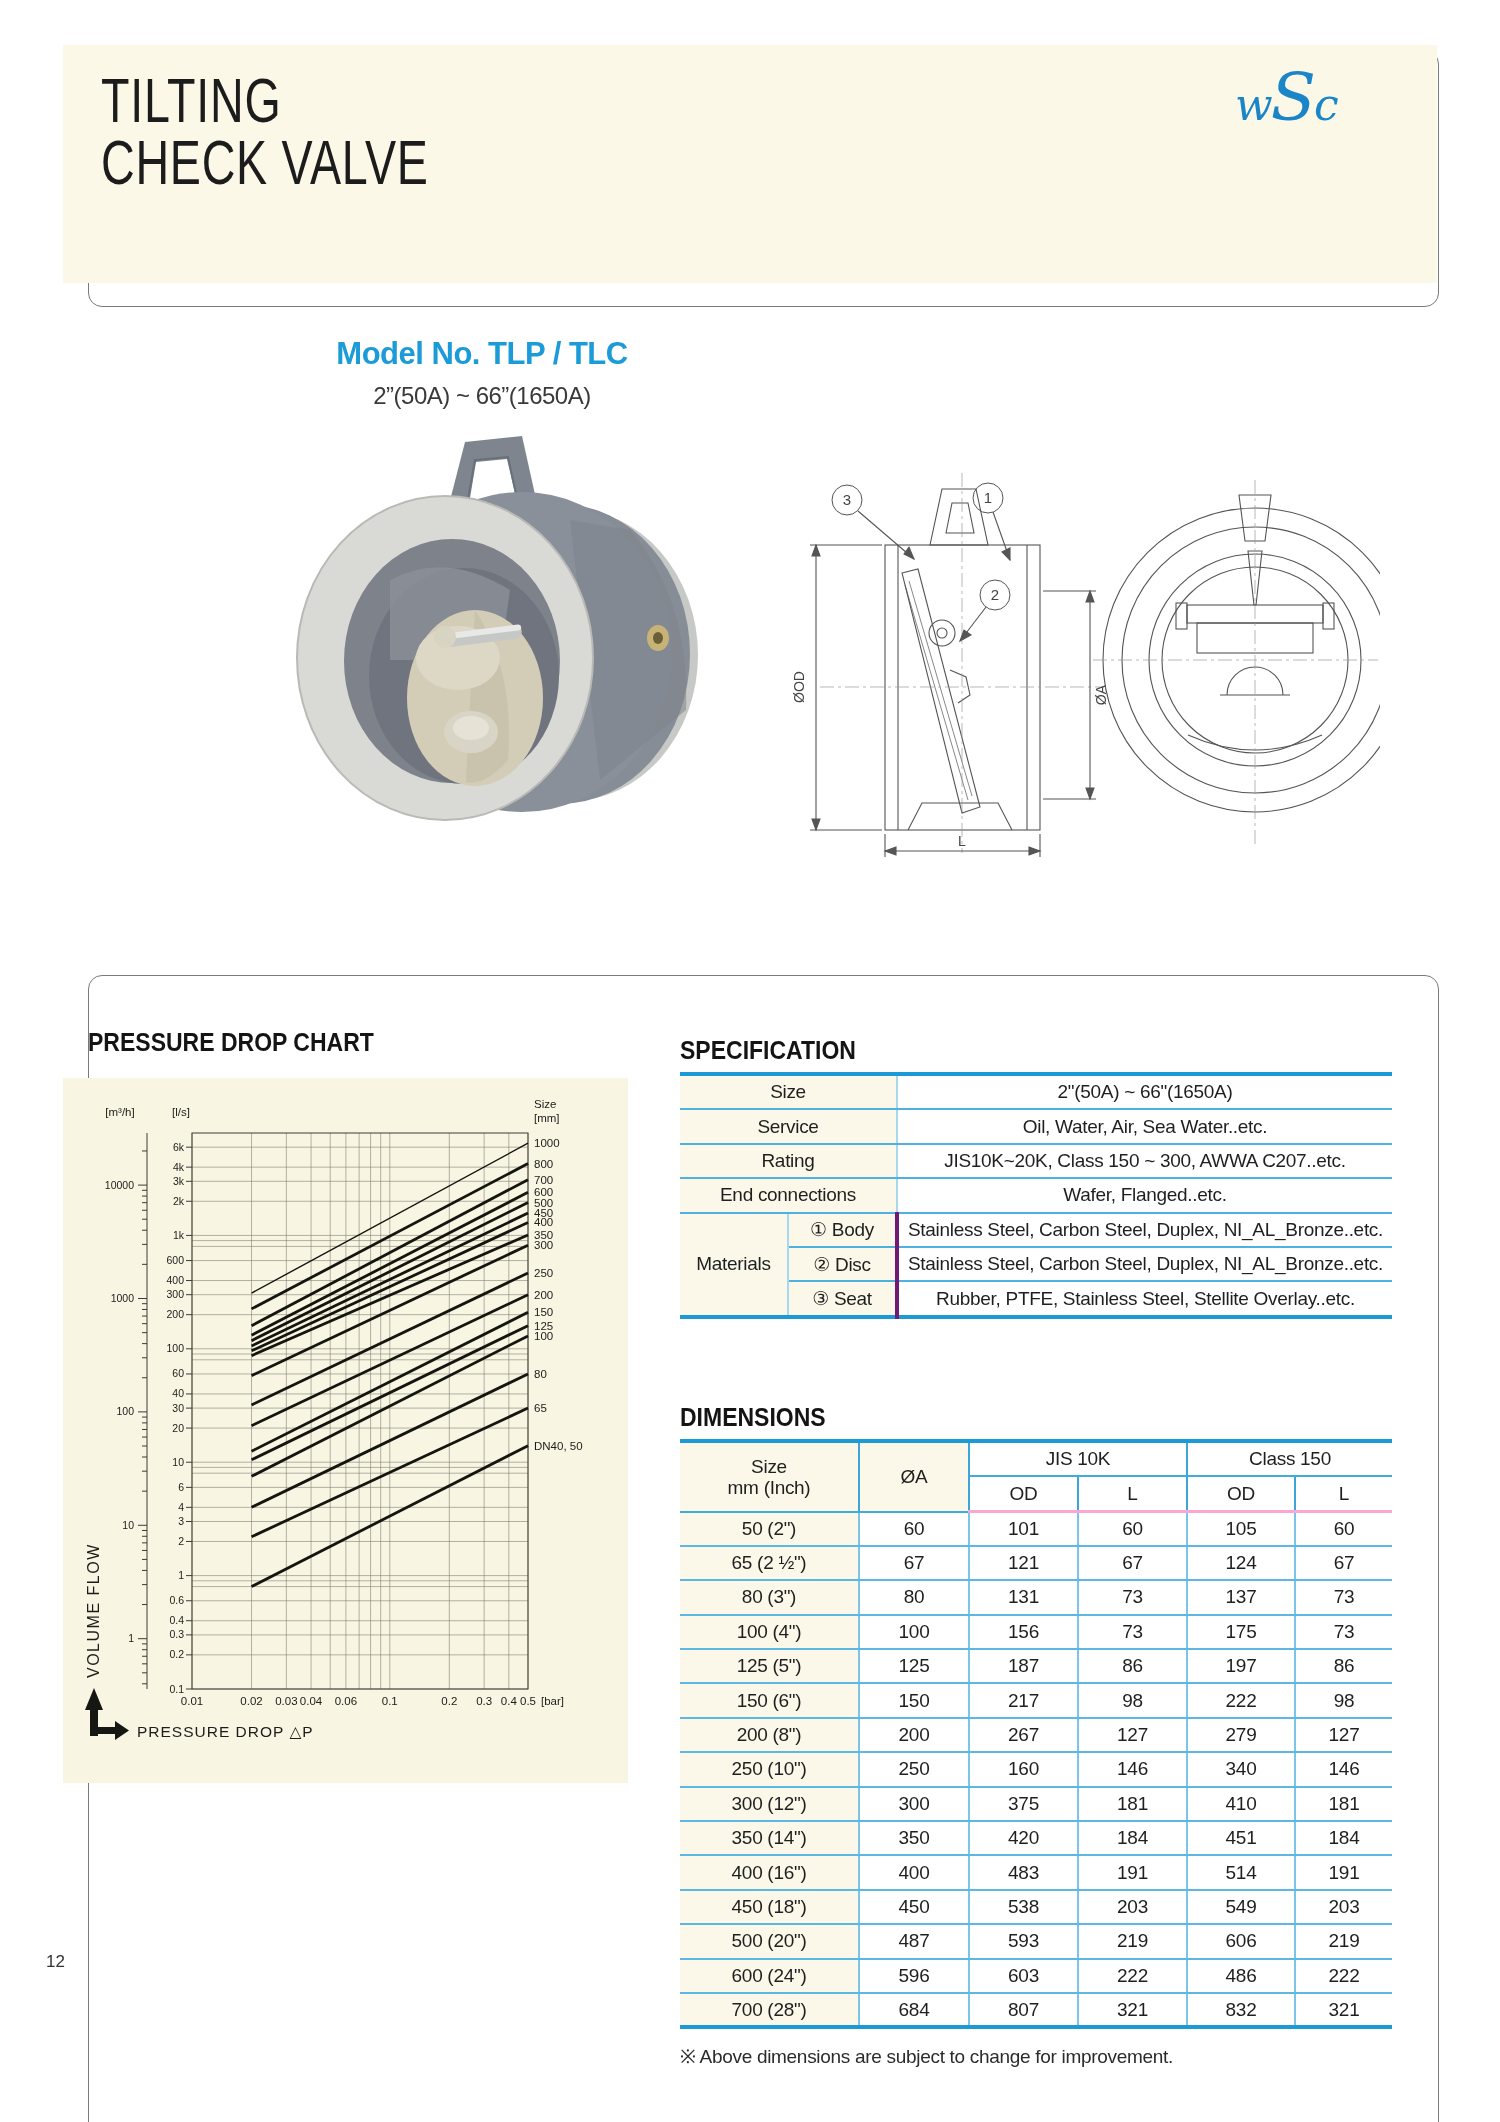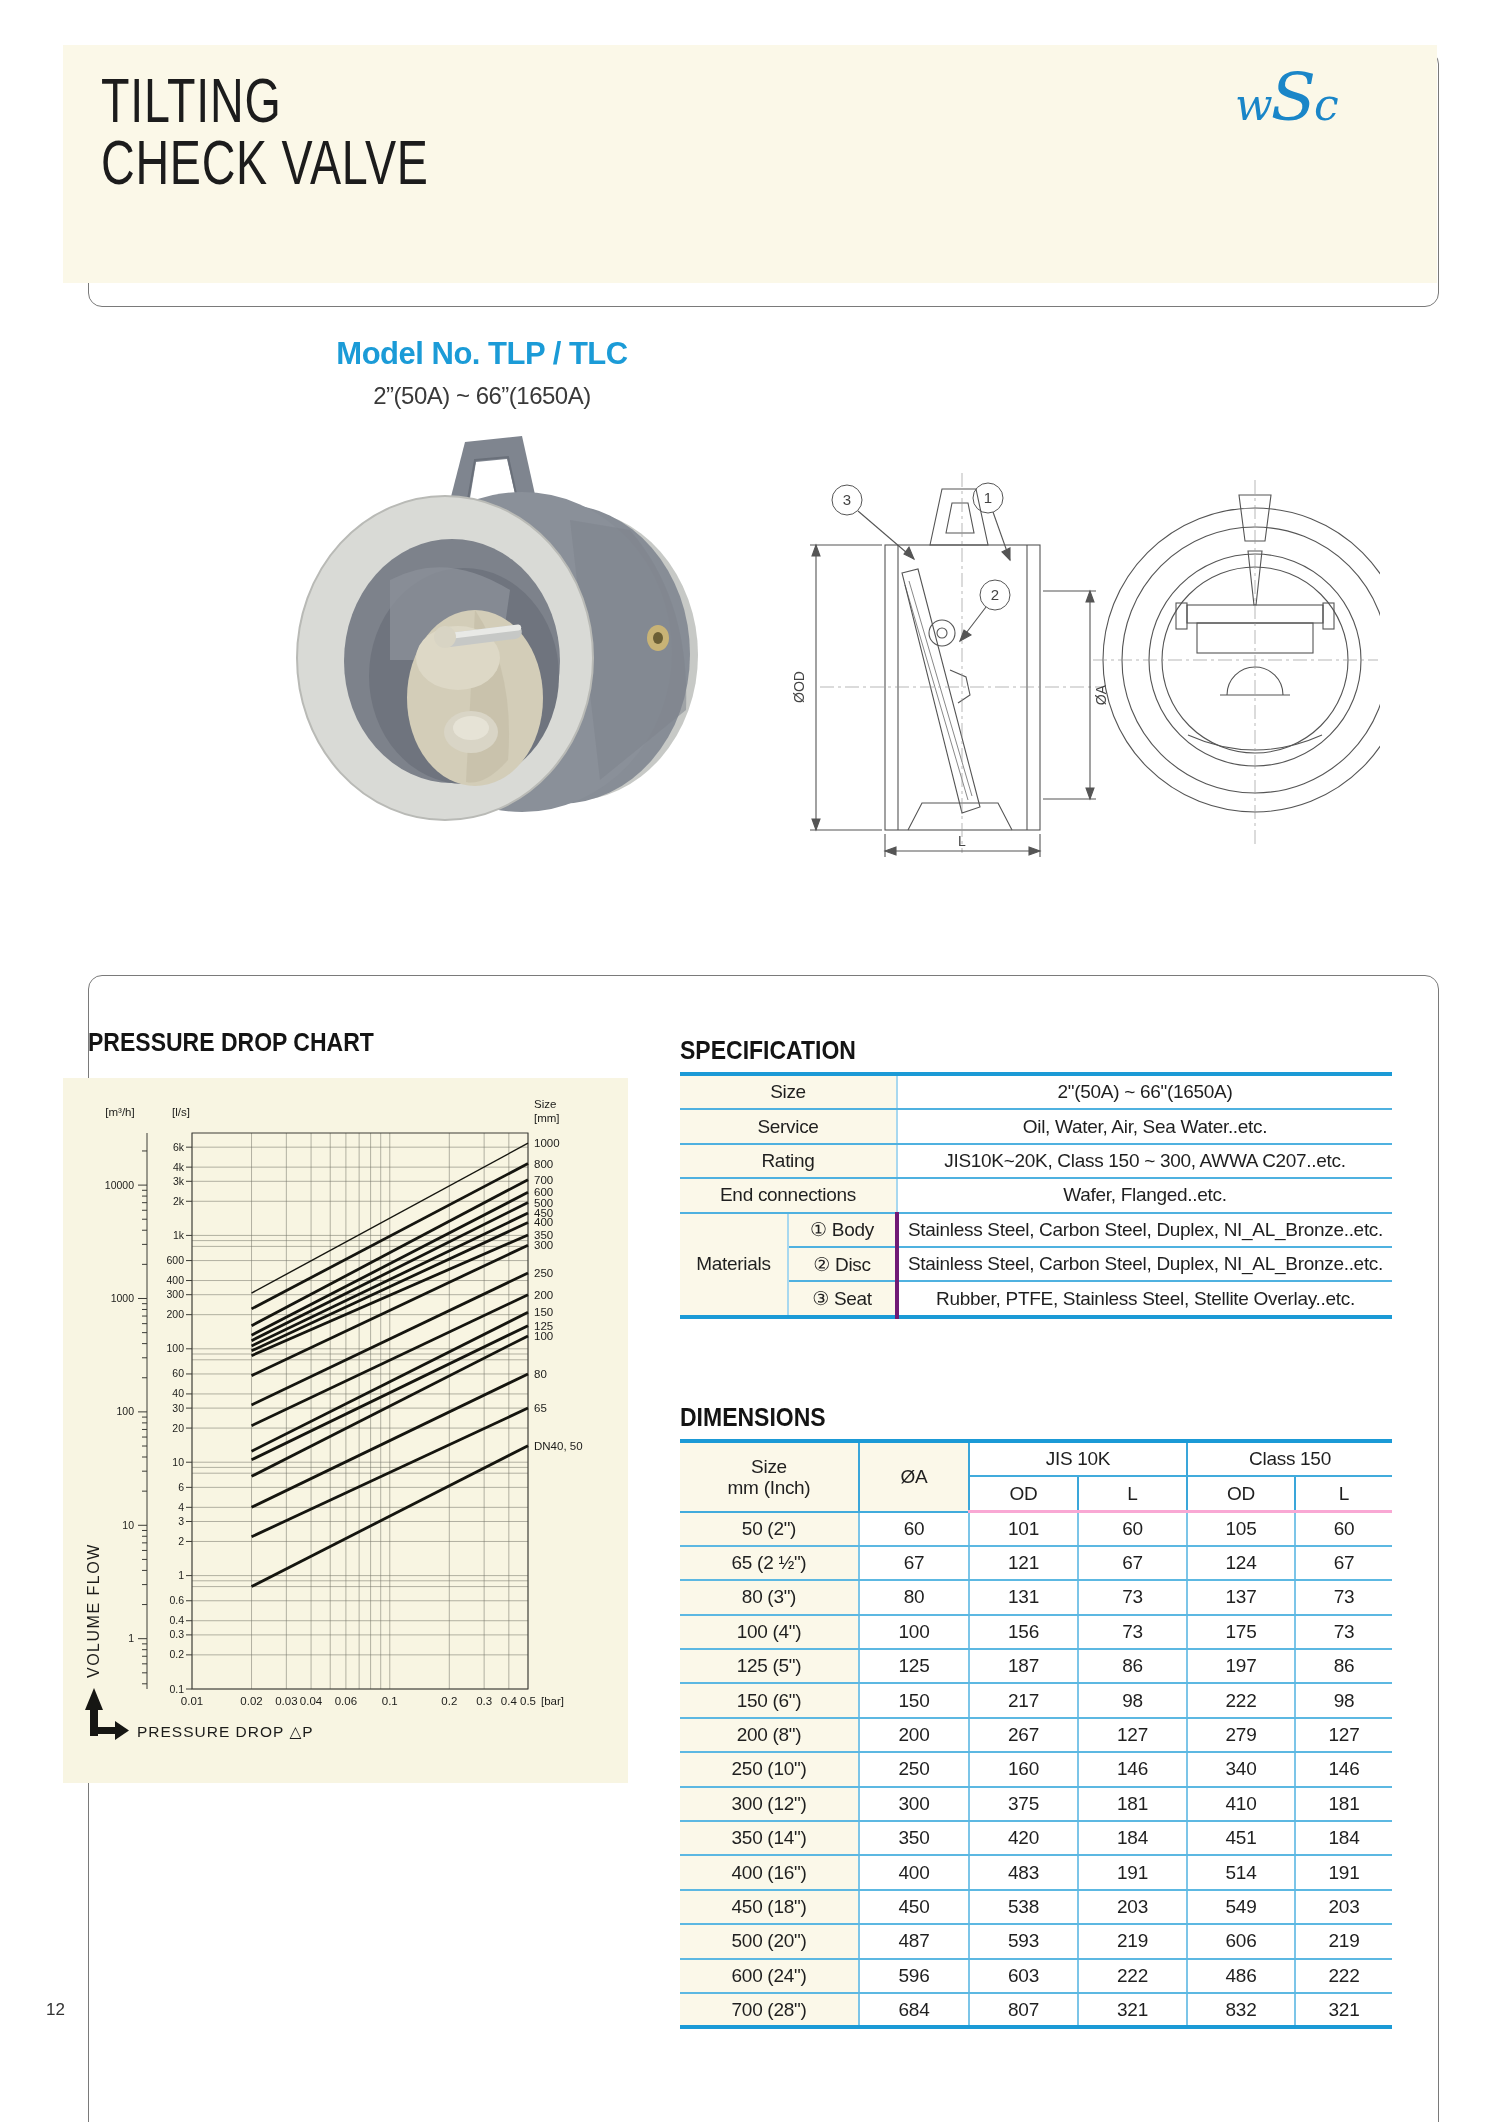--- a/index.html
+++ b/index.html
@@ -52,21 +52,21 @@
   #dim-table th:last-child,#dim-table td:last-child{border-right:none;}
   #dim-table thead tr.r1 th{height:32px;border-bottom:2px solid #41abdc;}
   #dim-table thead tr.r2 th{height:33px;}
   #dim-table thead tr.r2 th,#dim-table thead th[rowspan]{border-bottom:3px solid #f9a8d4;}
   #dim-table tbody tr{height:34.4px;}
   #dim-table tbody td{border-bottom:2px solid #5cb8e2;}
   #dim-table tbody tr:last-child td{border-bottom:none;}
   #dim-head-size{line-height:21px;}
 
   #dims-note{position:absolute;left:680px;top:2043px;font-size:19px;color:#2b2b2b;letter-spacing:-0.3px;}
-  #page-number{position:absolute;left:46px;top:2000px;font-size:17px;color:#333;}
+  #page-number{position:absolute;left:46px;top:1952px;font-size:17px;color:#333;}
 
   svg{display:block;}
   .draw{position:absolute;}
 </style>
 </head>
 <body>
 
 <div id="page">
 
   <div class="panel-outline" id="panel1" style="left:88px;top:50px;width:1349px;height:255px;"></div>
@@ -576,14 +576,15 @@
           <td class="cream">700 (28")</td>
           <td>684</td>
           <td>807</td>
           <td>321</td>
           <td>832</td>
           <td>321</td>
         </tr>
       </tbody>
   </table>
 
+  <div id="dims-note">※ Above dimensions are subject to change for improvement.</div>
   <div id="page-number">12</div>
 </div>
 
 </body></html>

